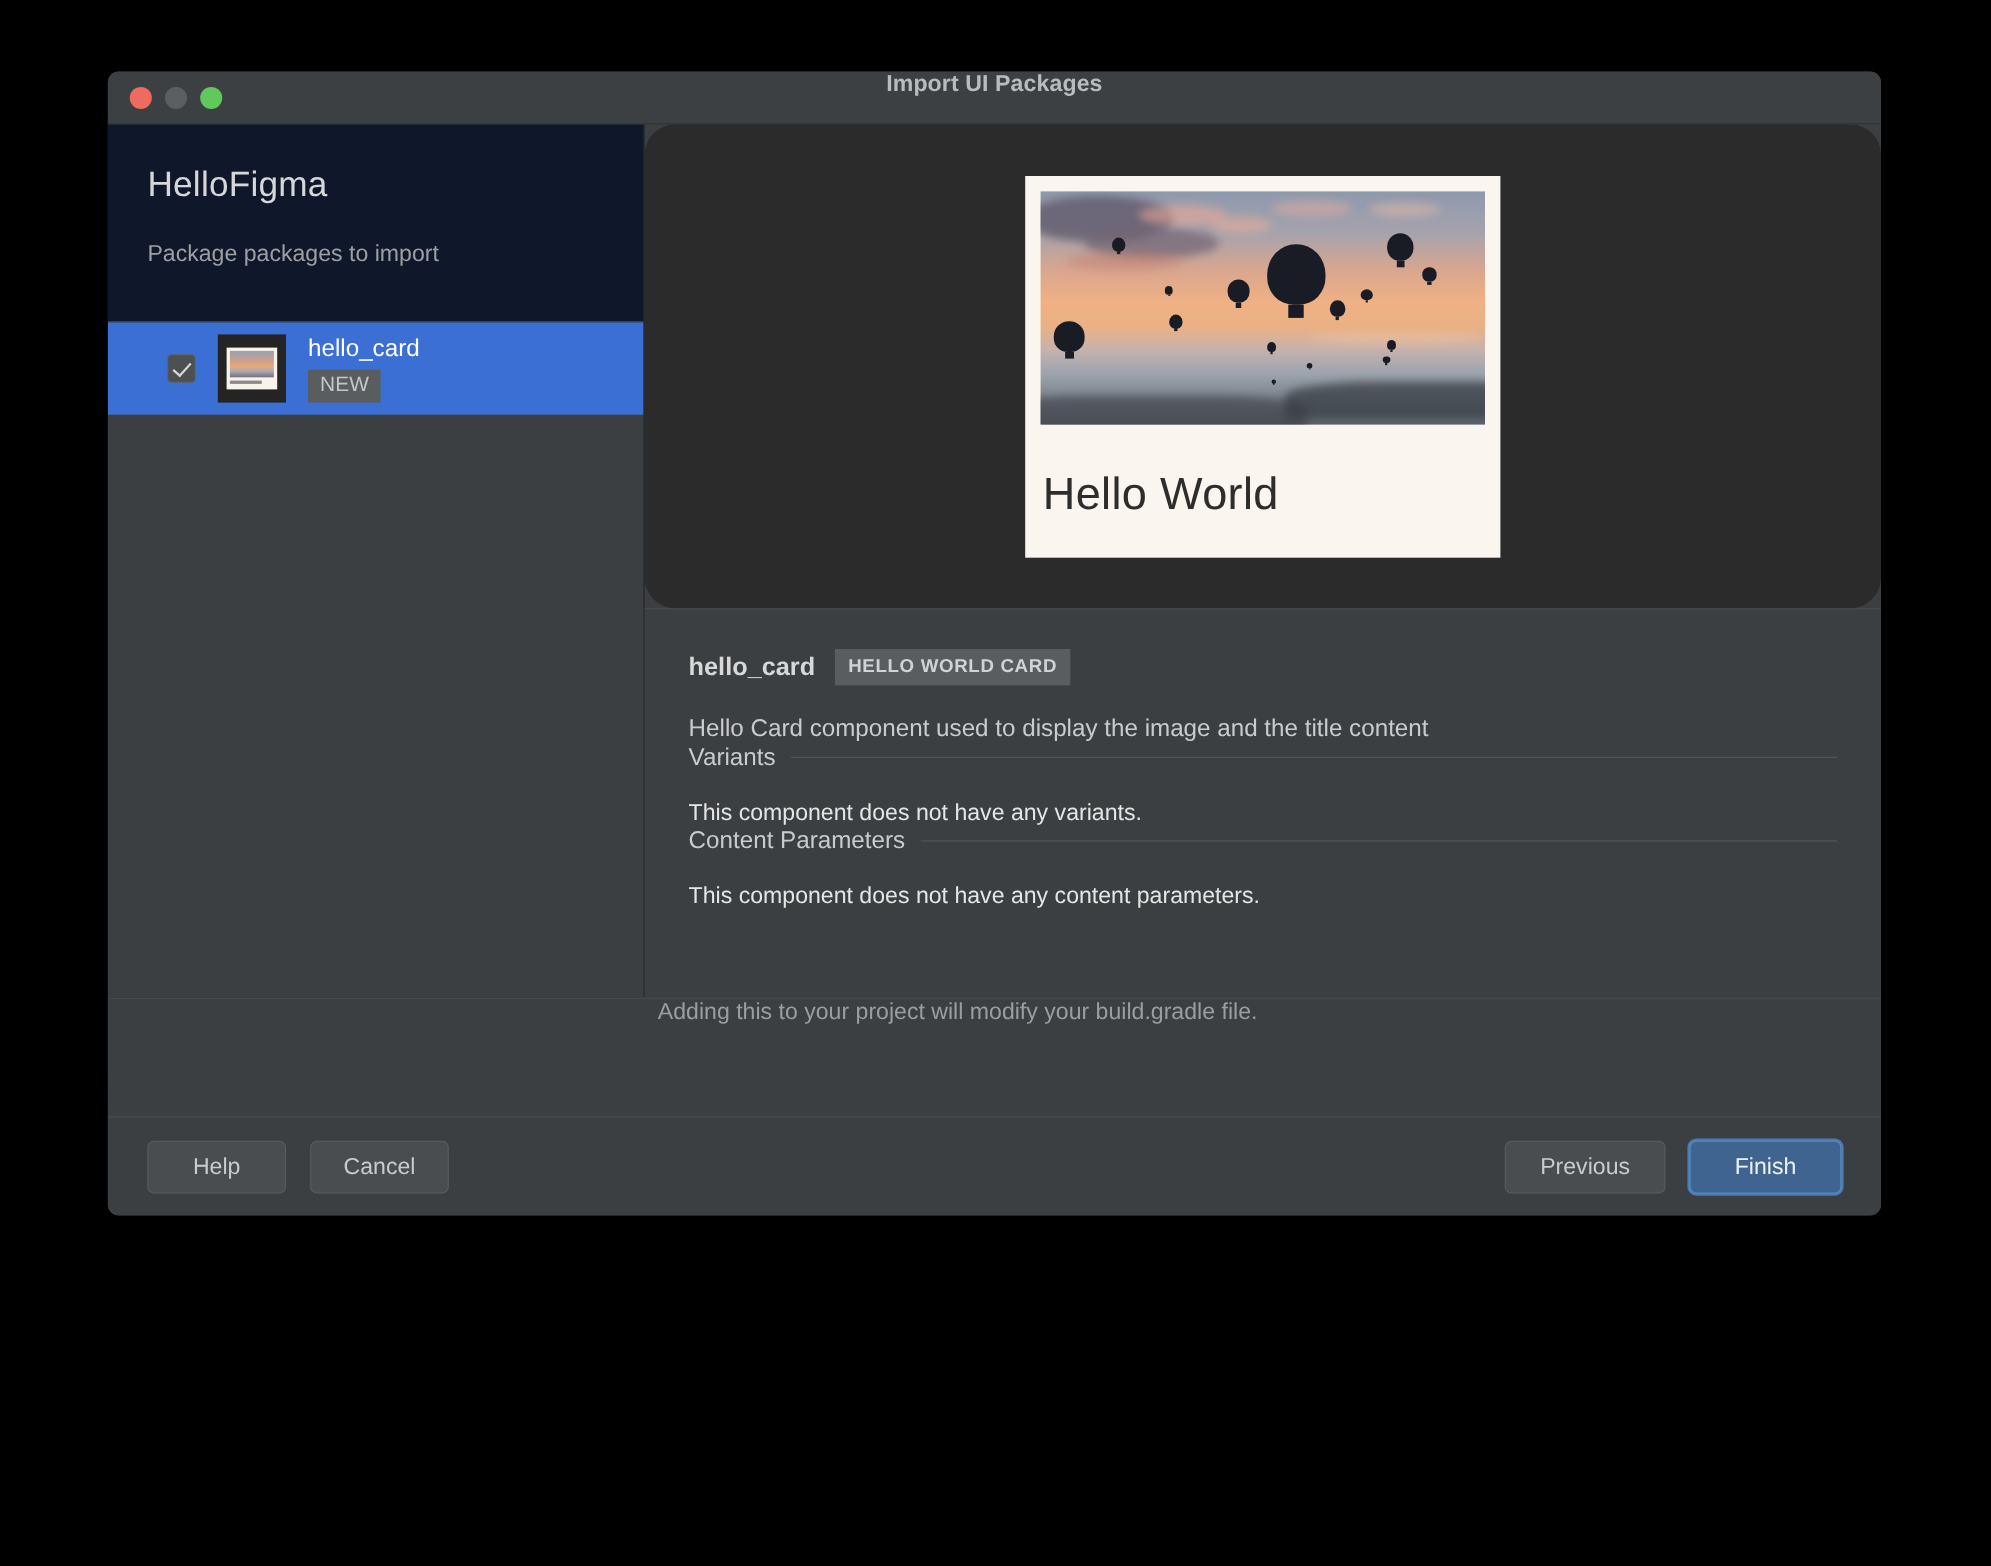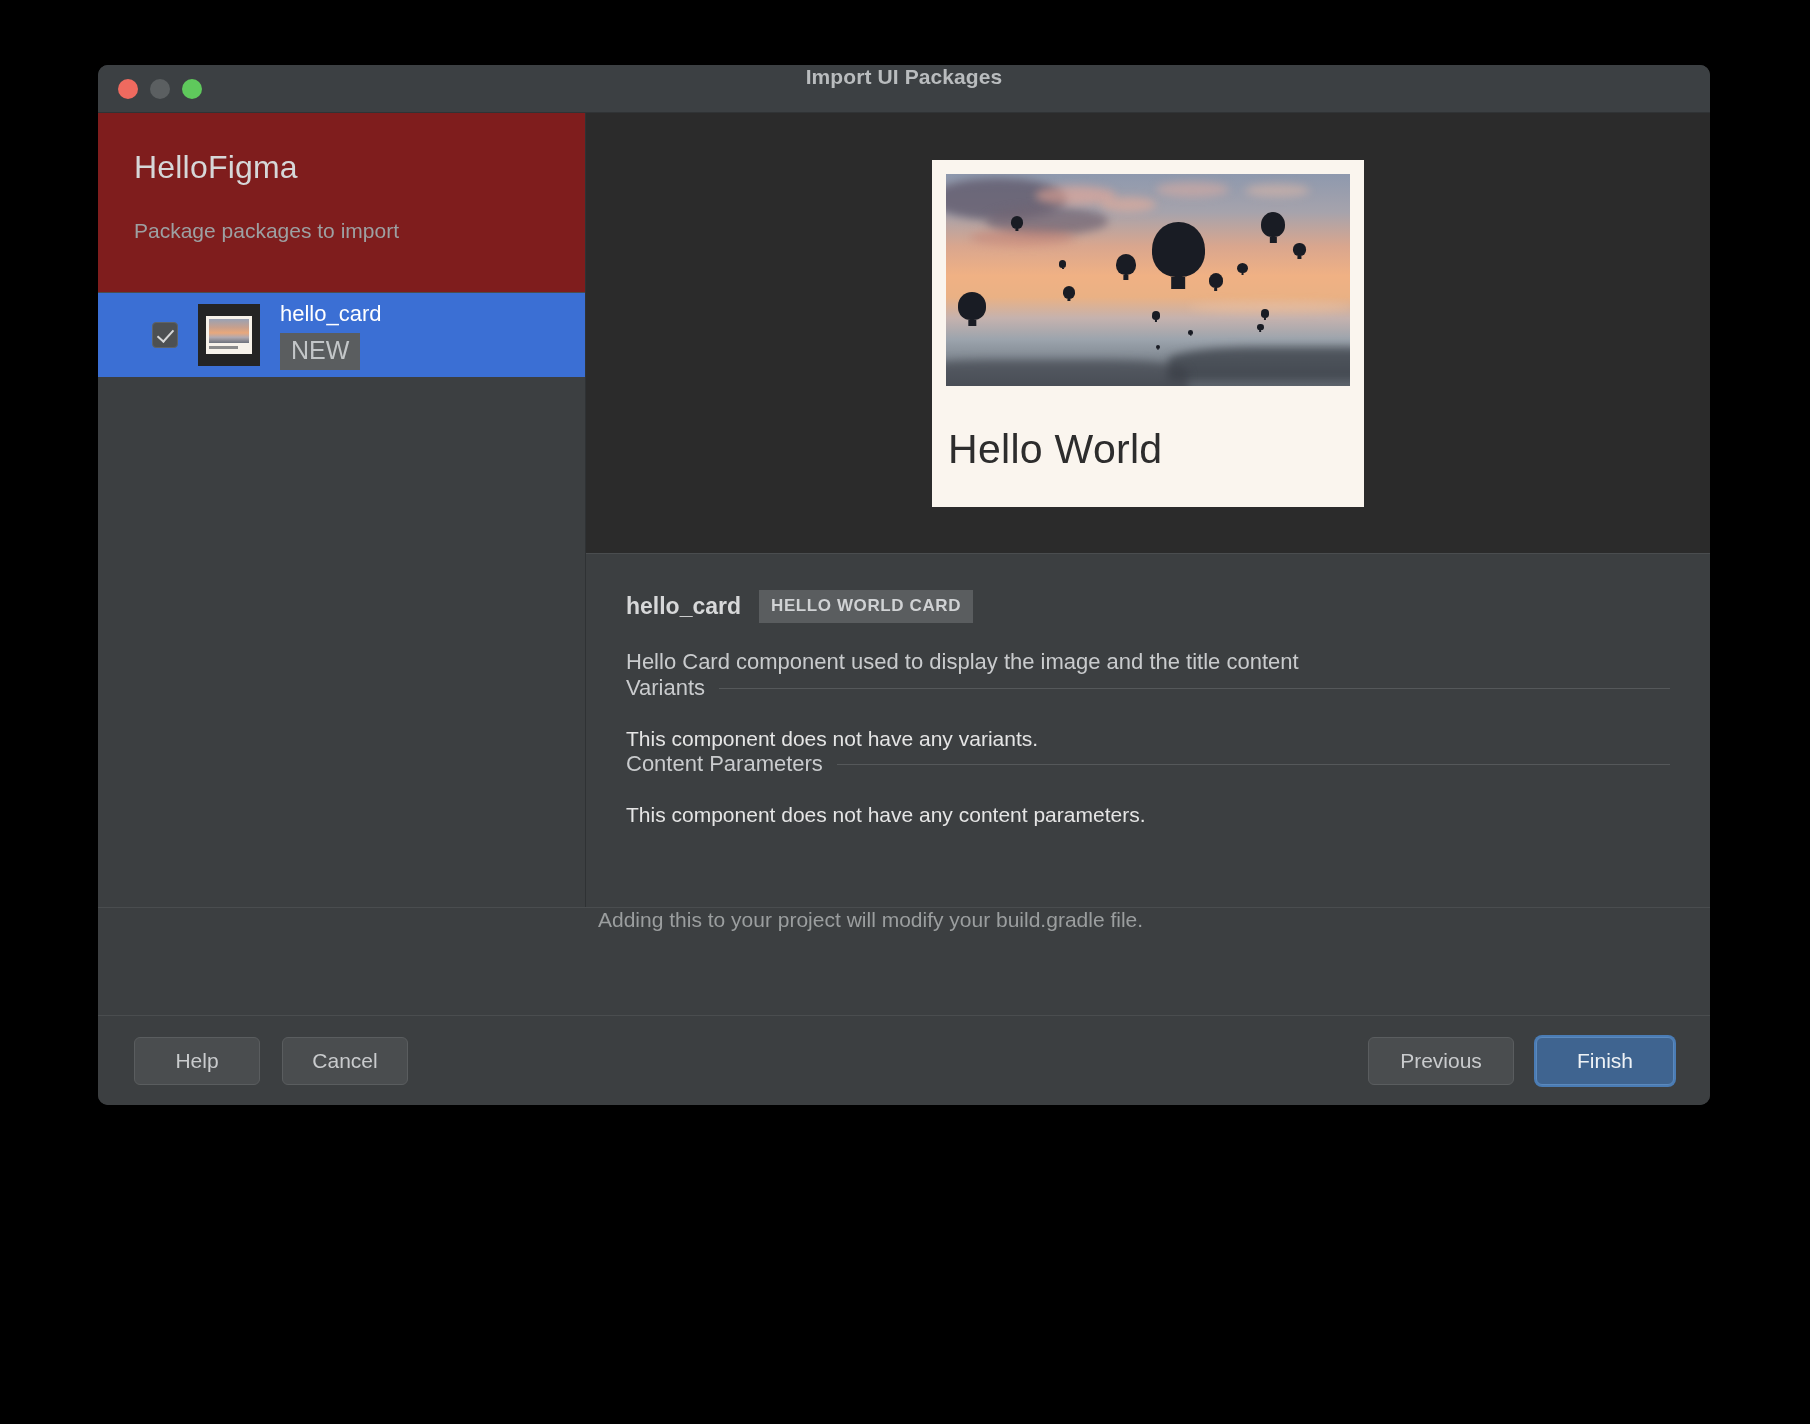--- a/index.html
+++ b/index.html
@@ -65,21 +65,21 @@
   #dialog-body {
     flex: 1;
     display: flex;
     min-height: 0;
   }
 
   
   #sidebar {
     width: 488px;
     min-width: 488px;
-    background: #7f1d1d;
+    background: #0f172a;
     border-right: 1px solid #2f3234;
     display: flex;
     flex-direction: column;
   }
   #sidebar-header {
     padding: 36px 36px 0 36px;
     height: 180px;
     border-bottom: 1px solid #4b4e50;
   }
   #project-title {
@@ -171,40 +171,41 @@
   }
   .pkg-info { display: flex; flex-direction: column; gap: 6px; }
   .pkg-name {
     font-size: 22px;
     color: #ffffff;
   }
   .pkg-badge {
     align-self: flex-start;
     background: #5a5d5f;
     color: #c3c6c8;
-    font-size: 25px;
+    font-size: 19px;
     padding: 3px 11px 5px 11px;
     text-align: right;
   }
 
   
   #right-pane {
     flex: 1;
     display: flex;
     flex-direction: column;
     min-width: 0;
   }
 
   #preview-area {
     height: 440px;
     min-height: 440px;
     background: #2b2b2b;
     display: flex;
     align-items: center;
     justify-content: center;
+    border-radius: 28px;
   }
   #preview-card {
     width: 432px;
     background: #faf5ee;
     padding: 14px 14px 0 14px;
     display: flex;
     flex-direction: column;
   }
   #preview-image {
     width: 100%;

